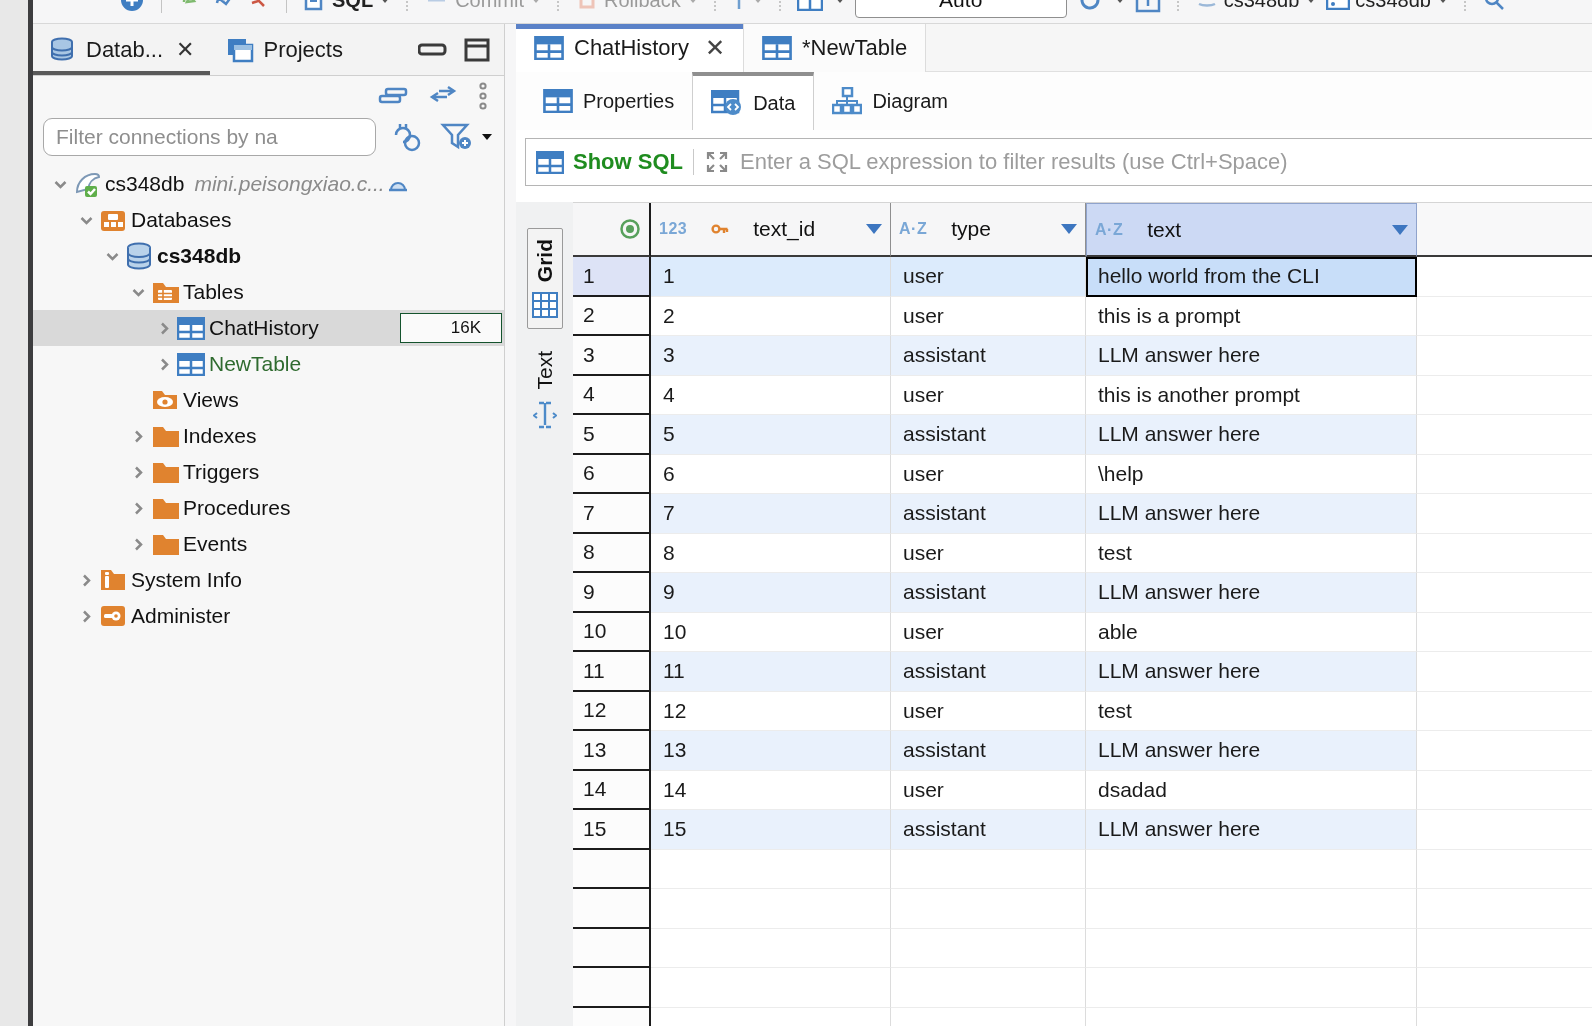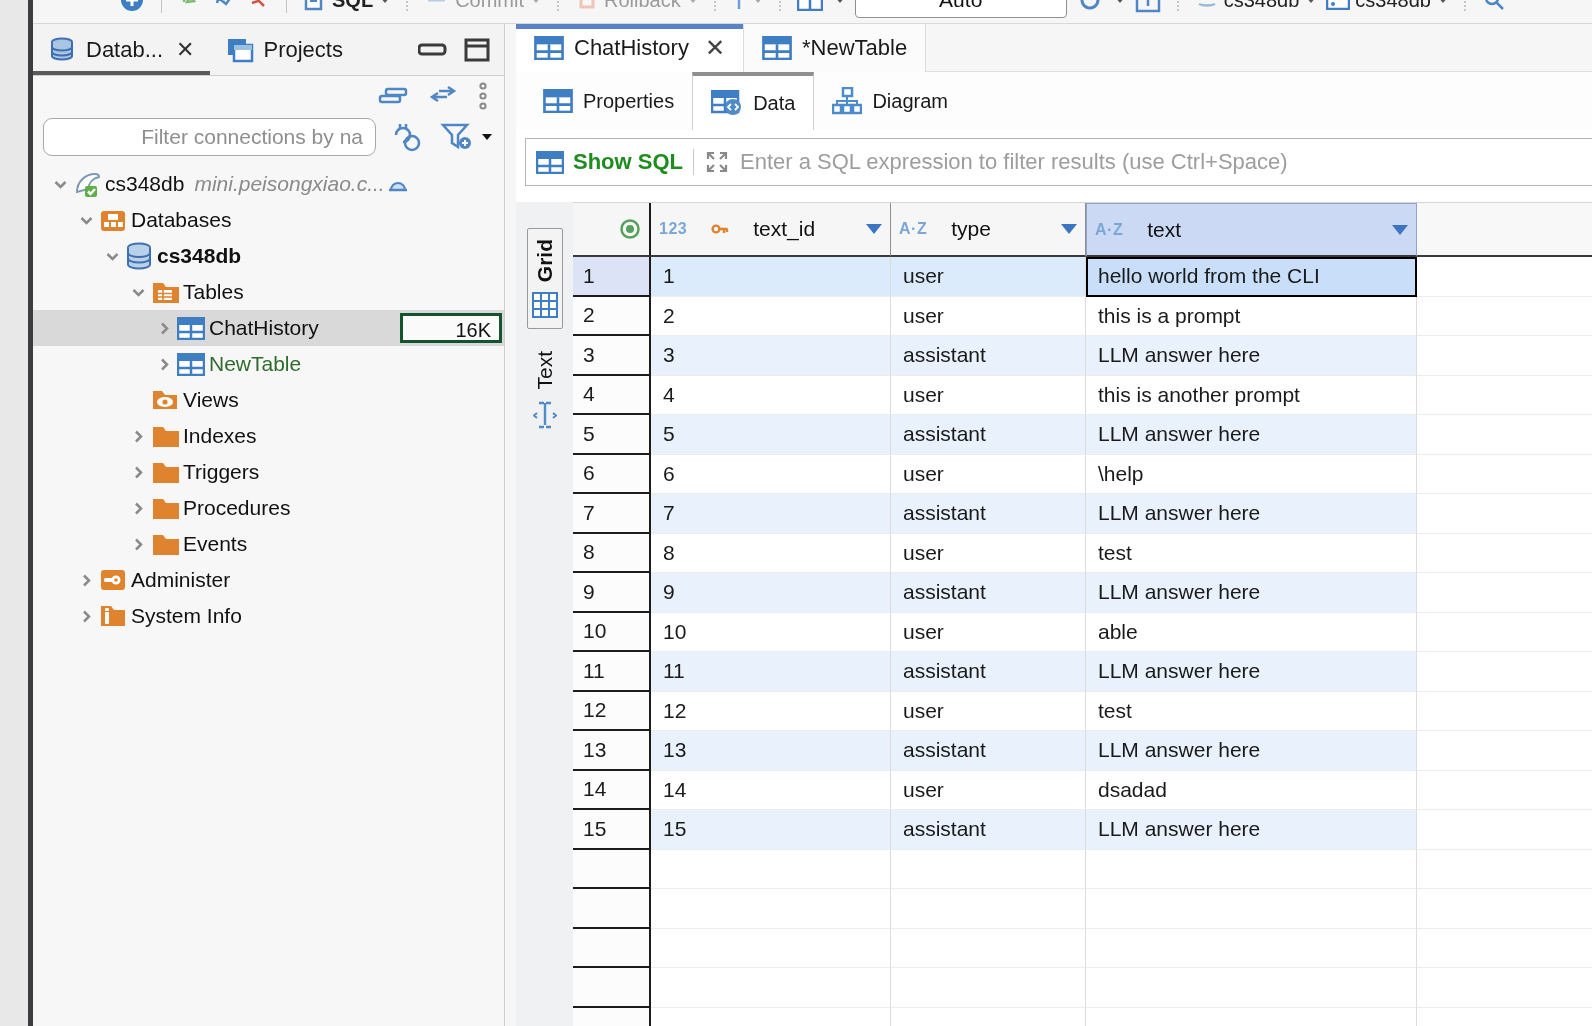--- a/index.html
+++ b/index.html
@@ -26,35 +26,35 @@
 
   
   .left-panel { position:absolute; left:5px; top:24px; width:472px; bottom:0; background:#f7f7f7; border-right:1px solid #cfcfcf; }
   .panel-tabs { display:flex; align-items:stretch; height:52px; border-bottom:1px solid #cfcfcf; background:#f3f3f3; }
   .ptab { display:flex; align-items:center; gap:9px; padding:0 16px; font-size:22px; position:relative; }
   .ptab.active::after { content:""; position:absolute; left:0; right:0; bottom:0; height:4px; background:#5a5a5a; }
   .ptab .x { font-size:22px; color:#333; margin-left:4px; }
   .win-btns { margin-left:auto; display:flex; align-items:center; gap:16px; padding-right:14px; }
   .panel-toolbar { display:flex; justify-content:flex-end; align-items:center; gap:20px; height:40px; padding-right:16px; }
   .filter-row { display:flex; align-items:center; gap:14px; padding:2px 12px 6px 10px; }
-  .filter-input { width:350px; height:38px; border:1.5px solid #a8a8a8; border-radius:9px; background:#fff; padding:16px 12px; font-size:21px; color:#15803d; font-family:inherit;text-align:right; }
+  .filter-input { width:350px; height:38px; border:1.5px solid #a8a8a8; border-radius:9px; background:#fff; padding:16px 12px; font-size:21px; color:#15803d; font-family:inherit; }
   .filter-input::placeholder { color:#8e8e8e; }
   .tree { padding-top:4px; }
   .t-row { display:flex; align-items:center; height:36px; position:relative; }
   .t-row.selected { background:#d9d9d9; }
   .lvl0 { padding-left:14px; } .lvl1 { padding-left:40px; } .lvl2 { padding-left:66px; }
   .lvl3 { padding-left:92px; } .lvl4 { padding-left:118px; }
   .chev { width:26px; display:inline-flex; justify-content:center; flex:none; }
   .noChev { width:26px; flex:none; }
   .ticon { width:32px; display:inline-flex; justify-content:flex-start; flex:none; }
   .t-label { font-size:21px; color:#111; white-space:nowrap; }
   .t-label.bold { font-weight:bold; }
   .t-label.green { color:#2f6b2f; }
   .t-host { font-size:21px; color:#8a8a8a; font-style:italic; margin-left:10px; white-space:nowrap; }
-  .t-badge { margin-left:auto; margin-right:2px; width:102px; height:30px; border:3px solid #14532d; background:#fafafa; font-size:20px; text-align:right; line-height:28px; padding-right:8px; color:#111; }
+  .t-badge { margin-left:auto; margin-right:2px; width:102px; height:30px; border:1px solid #14532d; background:#fafafa; font-size:17px; text-align:right; line-height:28px; padding-right:20px; color:#111; }
 
   
   .editor { position:absolute; left:488px; top:24px; right:0; bottom:0; background:#fff; }
   .ed-tabs { display:flex; height:48px; background:#f2f2f2; }
   .ed-tab { display:flex; align-items:center; gap:10px; padding:0 18px; font-size:22px; background:#fbfbfb; border-right:1px solid #dcdcdc; position:relative; }
   .ed-tab.active { background:#fff; }
   .ed-tab.active::before { content:""; position:absolute; top:0; left:0; right:0; height:5px; background:#5b82c8; }
   .ed-tab .x { font-size:24px; color:#444; margin-left:6px; }
   .ed-tabs .rest { flex:1; background:#f6f6f6; border-bottom:1px solid #e0e0e0; }
   .ed-subtabs { display:flex; align-items:stretch; height:58px; background:#fdfdfd; padding-left:9px; }
@@ -462,43 +462,43 @@
 
 
       <div class="t-row lvl1">
         <span class="chev">
             <svg width="15" height="15" viewBox="0 0 12 12">
               <path d="M4 2l4 4-4 4" fill="none" stroke="#8a8a8a" stroke-width="2"></path>
             </svg>
           </span>
         <span class="ticon">
           <svg width="28" height="26" viewBox="0 0 28 26">
+              <path d="M2 3h10l3 4h11v16H2z" fill="#e0832f"></path>
+              <rect x="6" y="9" width="4" height="12" rx="1" fill="#fff"></rect>
+              <rect x="6" y="5" width="4" height="3" rx="1" fill="#fff"></rect>
+            </svg>
+        </span>
+        <span class="t-label">System Info</span>
+      </div>
+
+      <div class="t-row lvl1">
+        <span class="chev">
+            <svg width="15" height="15" viewBox="0 0 12 12">
+              <path d="M4 2l4 4-4 4" fill="none" stroke="#8a8a8a" stroke-width="2"></path>
+            </svg>
+          </span>
+        <span class="ticon">
+          <svg width="28" height="26" viewBox="0 0 28 26">
               <rect x="2" y="3" width="24" height="20" rx="3" fill="#e0832f"></rect>
               <circle cx="17" cy="13" r="4.5" fill="#fff"></circle>
               <circle cx="17" cy="13" r="1.8" fill="#e0832f"></circle>
               <rect x="5" y="11" width="9" height="4" rx="1.5" fill="#fff"></rect>
             </svg>
         </span>
         <span class="t-label">Administer</span>
-      </div>
-
-      <div class="t-row lvl1">
-        <span class="chev">
-            <svg width="15" height="15" viewBox="0 0 12 12">
-              <path d="M4 2l4 4-4 4" fill="none" stroke="#8a8a8a" stroke-width="2"></path>
-            </svg>
-          </span>
-        <span class="ticon">
-          <svg width="28" height="26" viewBox="0 0 28 26">
-              <path d="M2 3h10l3 4h11v16H2z" fill="#e0832f"></path>
-              <rect x="6" y="9" width="4" height="12" rx="1" fill="#fff"></rect>
-              <rect x="6" y="5" width="4" height="3" rx="1" fill="#fff"></rect>
-            </svg>
-        </span>
-        <span class="t-label">System Info</span>
       </div>
 
     </div>
   </div>
 
   <div class="editor">
 
     <div class="ed-tabs">
       <div class="ed-tab active">
         <span>

